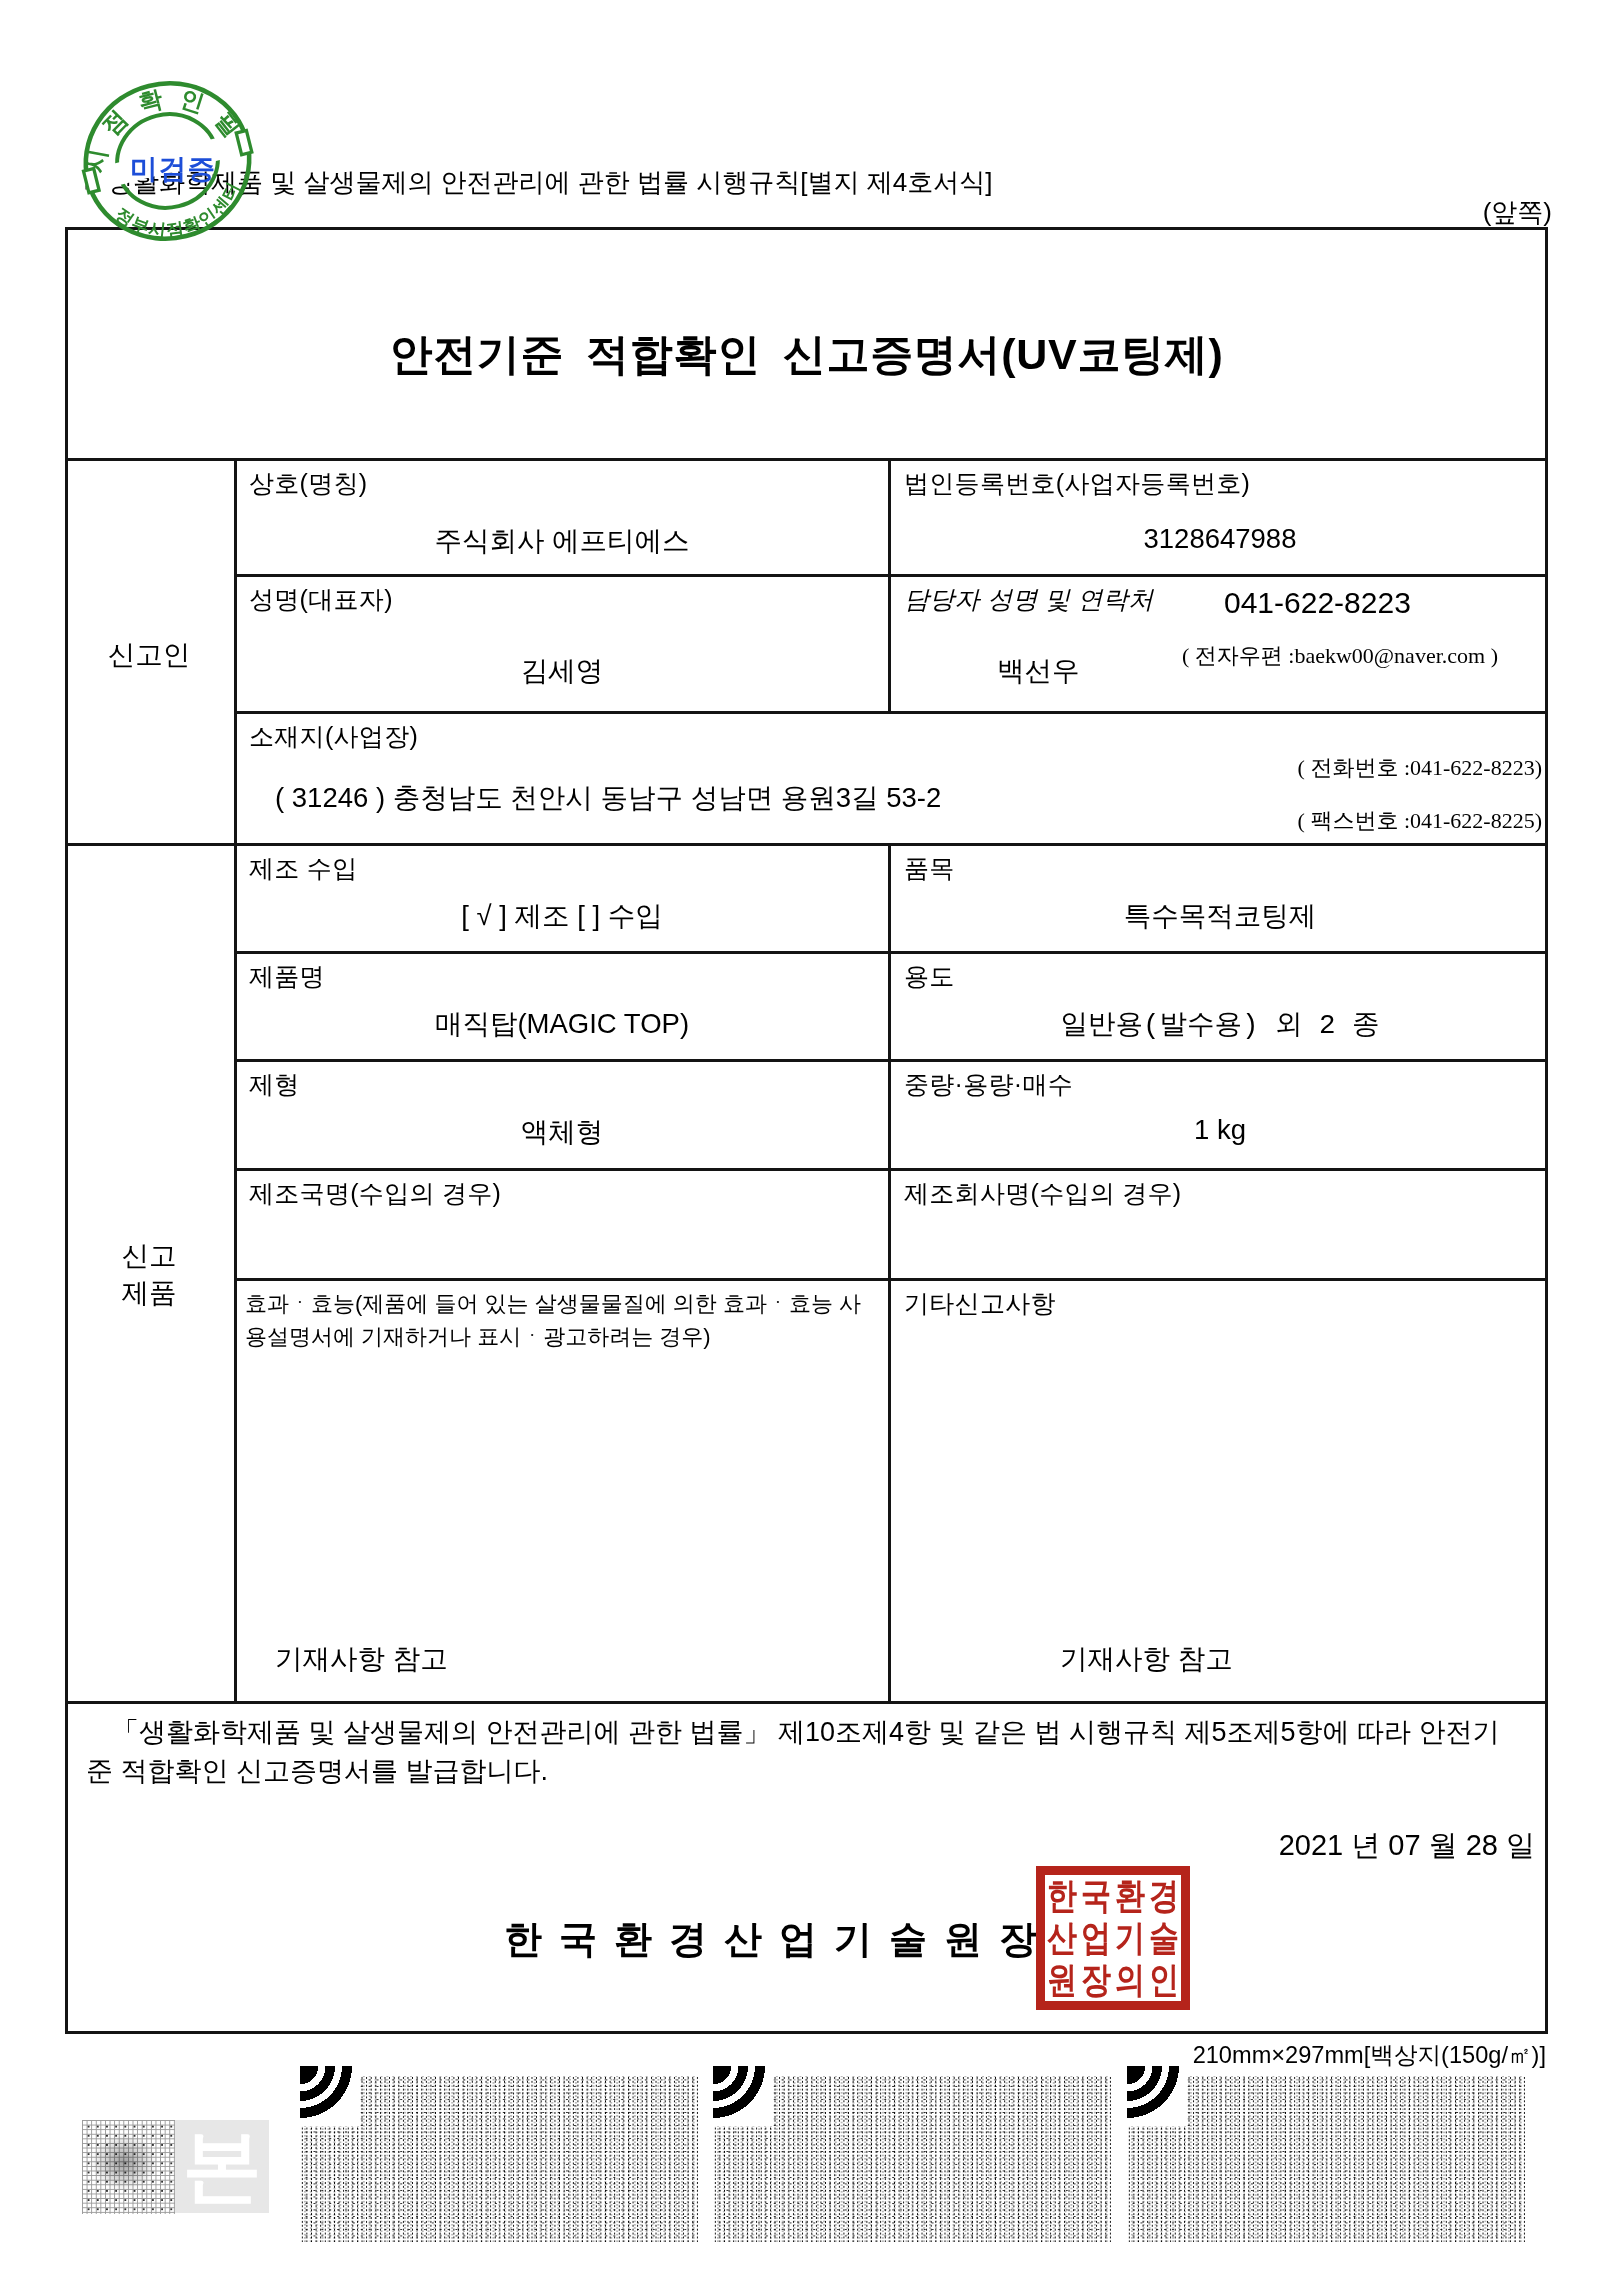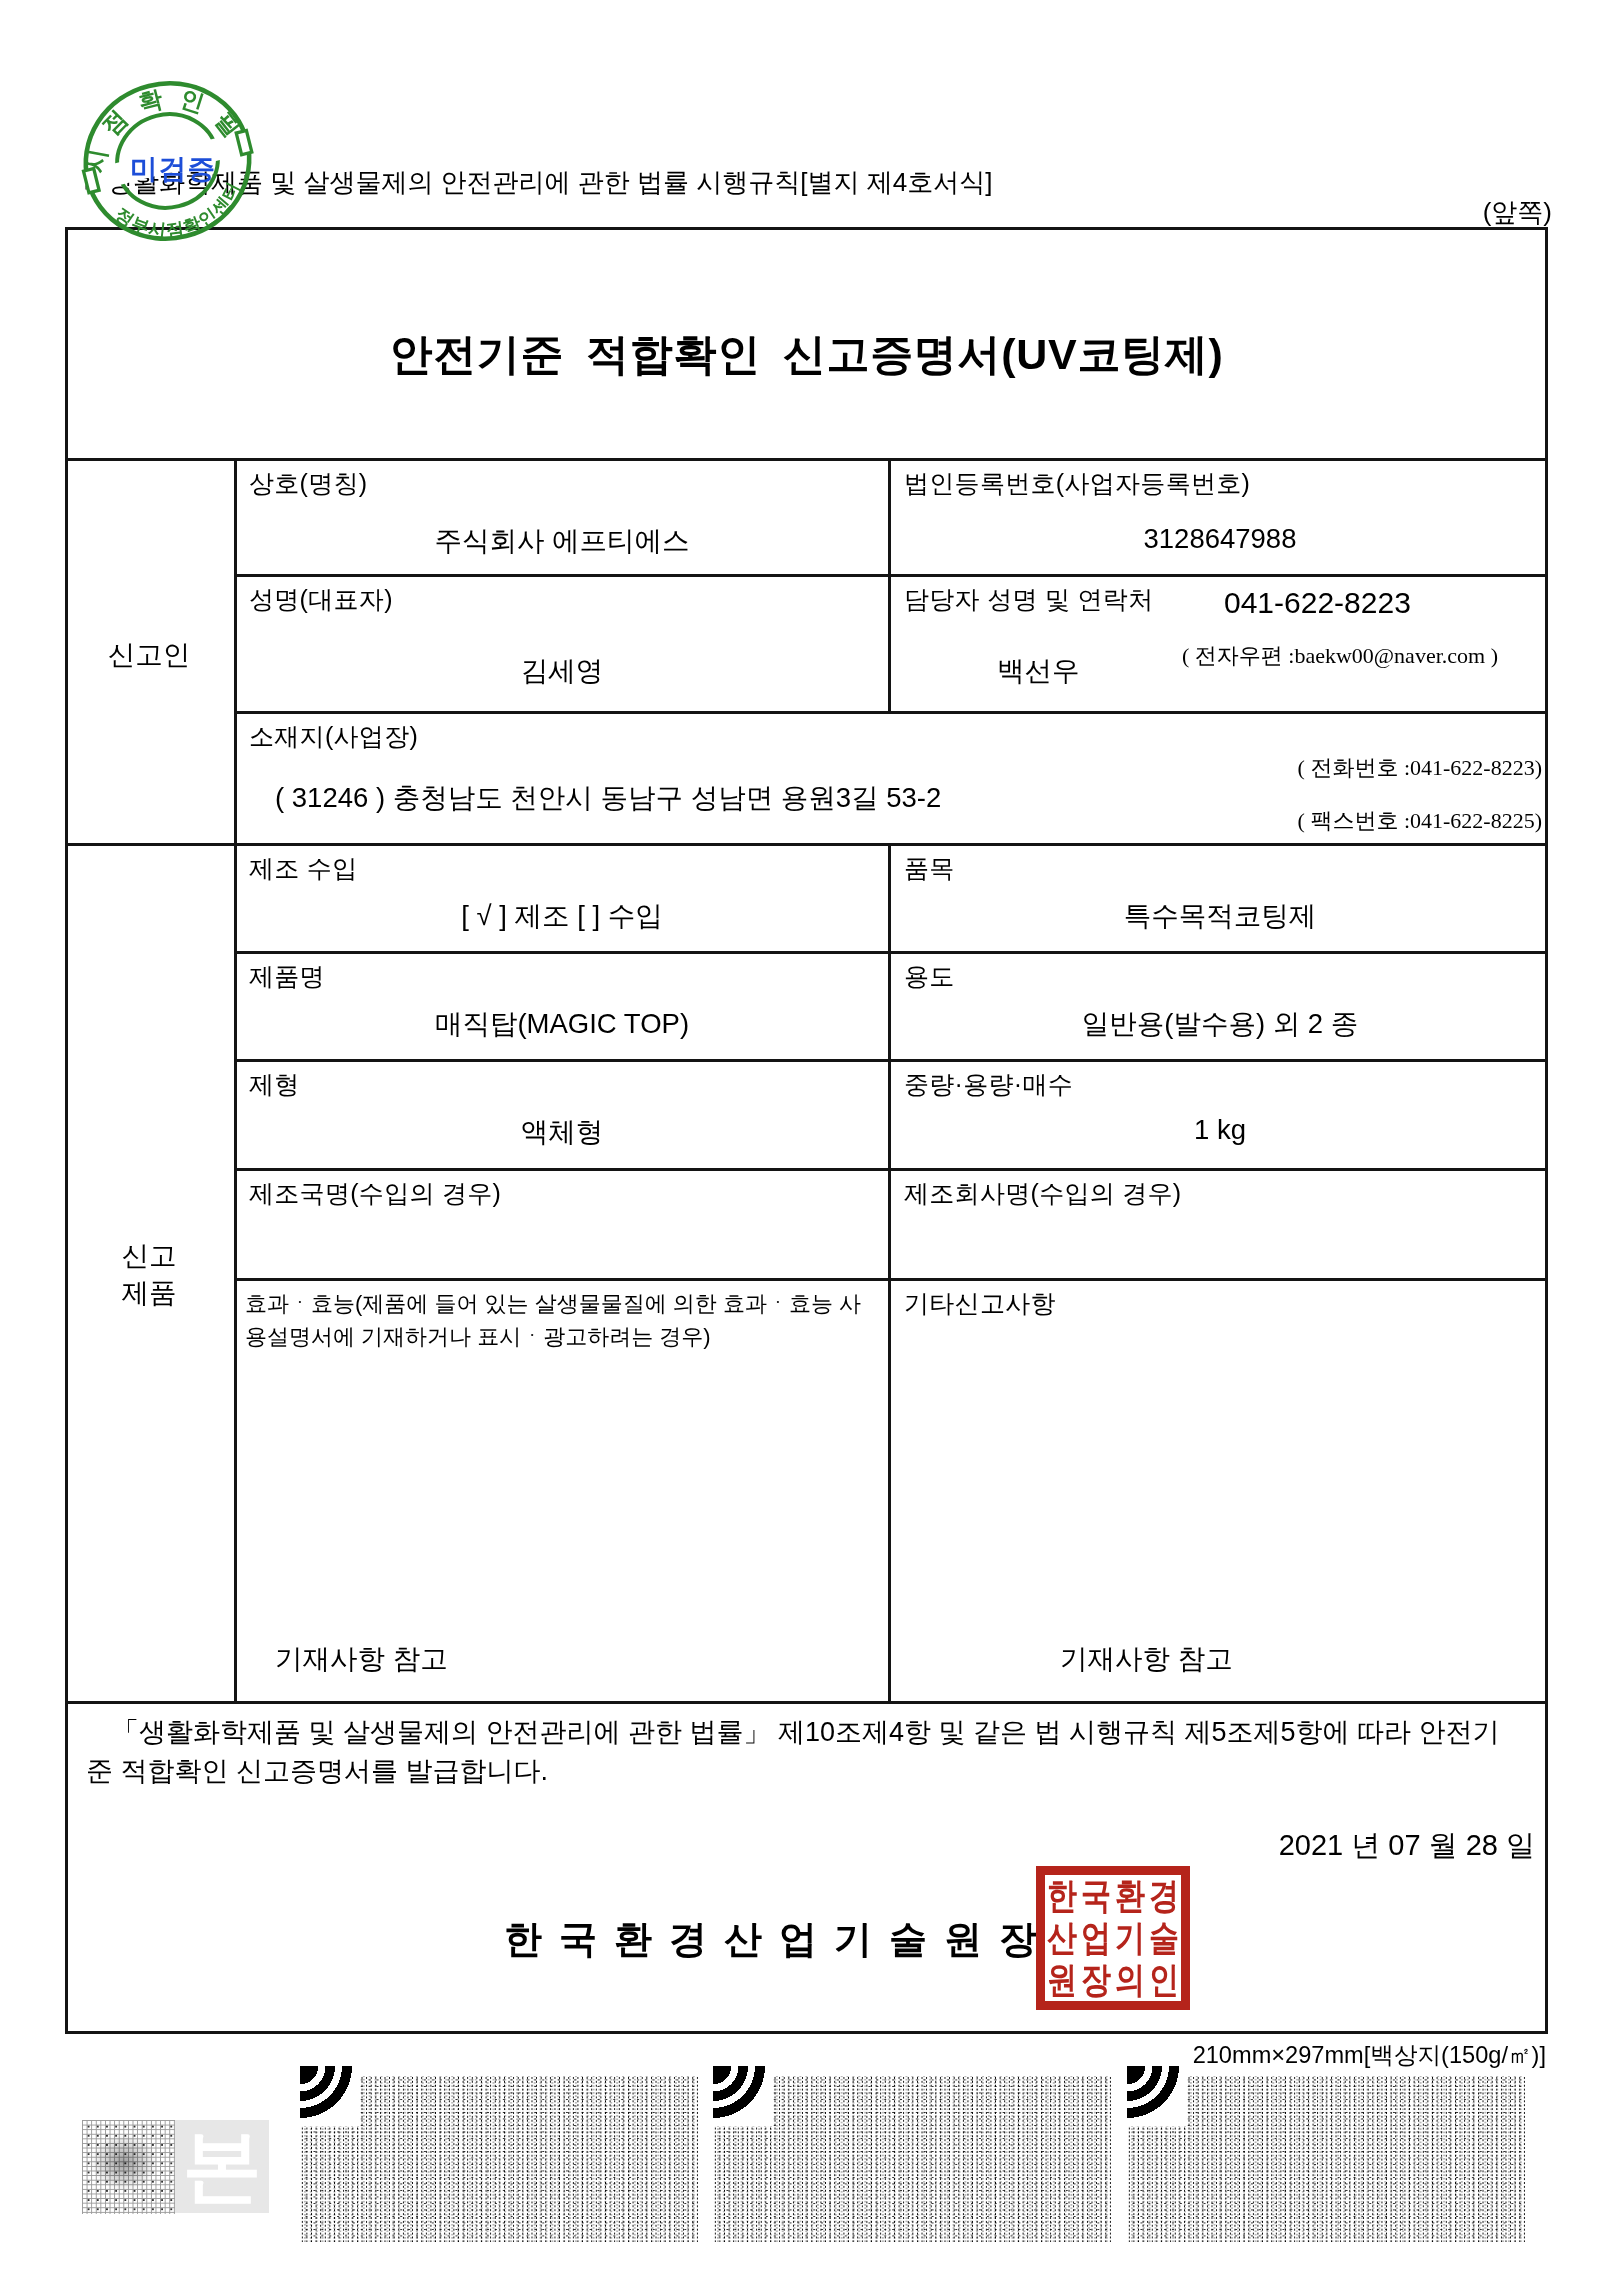--- a/index.html
+++ b/index.html
@@ -102,21 +102,21 @@
 
   <div class="abs lbl" style="left:249px;top:467px;">상호(명칭)</div>
   <div class="cellcenterL val" style="top:523px;">주식회사 에프티에스</div>
 
   <div class="abs lbl" style="left:904px;top:467px;">법인등록번호(사업자등록번호)</div>
   <div class="cellcenterR val" style="top:523px;">3128647988</div>
 
   <div class="abs lbl" style="left:249px;top:583px;">성명(대표자)</div>
   <div class="cellcenterL val" style="top:653px;">김세영</div>
 
-  <div class="abs lbl" style="left:904px;top:583px;">담당자 성명 및 연락처</div>
+  <div class="abs lbl" style="left:904px;top:583px;font-style:italic;">담당자 성명 및 연락처</div>
   <div class="abs" style="left:1224px;top:586px;font-size:30px;">041-622-8223</div>
   <div class="abs val" style="left:997px;top:653px;">백선우</div>
   <div class="abs small" style="left:1182px;top:640px;width:364px;line-height:1.45;">( 전자우편 :baekw00@naver.com )</div>
 
   <div class="abs lbl" style="left:249px;top:720px;">소재지(사업장)</div>
   <div class="abs val" style="left:275px;top:780px;">( 31246 ) 충청남도 천안시 동남구 성남면 용원3길 53-2</div>
   <div class="abs small" style="right:81px;top:753px;">( 전화번호 :041-622-8223)</div>
   <div class="abs small" style="right:81px;top:806px;">( 팩스번호 :041-622-8225)</div>
 
   <div class="seclabel" style="top:1237px;">
@@ -125,21 +125,21 @@
   </div>
 
   <div class="abs lbl" style="left:249px;top:852px;">제조 수입</div>
   <div class="cellcenterL val" style="top:898px;">[ √ ] 제조 [   ] 수입</div>
   <div class="abs lbl" style="left:904px;top:852px;">품목</div>
   <div class="cellcenterR val" style="top:898px;">특수목적코팅제</div>
 
   <div class="abs lbl" style="left:249px;top:960px;">제품명</div>
   <div class="cellcenterL val" style="top:1006px;">매직탑(MAGIC TOP)</div>
   <div class="abs lbl" style="left:904px;top:960px;">용도</div>
-  <div class="cellcenterR val" style="top:1006px;">일반용(발수용) 외 2 종</div>
+  <div class="cellcenterR val" style="top:1006px;font-family:Liberation Mono, monospace;">일반용(발수용) 외 2 종</div>
 
   <div class="abs lbl" style="left:249px;top:1068px;">제형</div>
   <div class="cellcenterL val" style="top:1114px;">액체형</div>
   <div class="abs lbl" style="left:904px;top:1068px;">중량·용량·매수</div>
   <div class="cellcenterR val" style="top:1114px;">1 kg</div>
 
   <div class="abs lbl" style="left:249px;top:1177px;">제조국명(수입의 경우)</div>
   <div class="abs lbl" style="left:904px;top:1177px;">제조회사명(수입의 경우)</div>
 
   <div class="abs" style="left:245px;top:1287px;width:628px;font-size:22px;line-height:1.5;">효과ㆍ효능(제품에 들어 있는 살생물물질에 의한 효과ㆍ효능 사용설명서에 기재하거나 표시ㆍ광고하려는 경우)</div>

